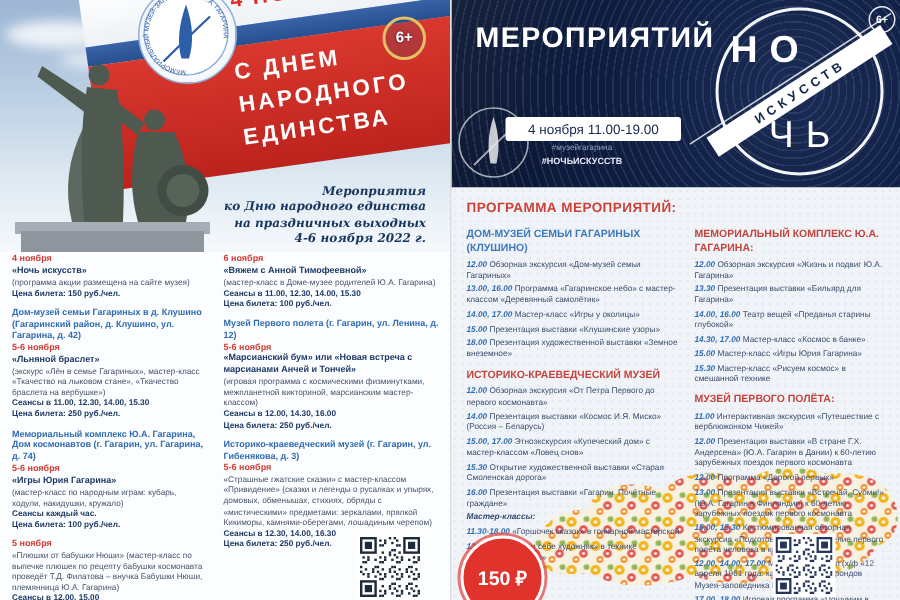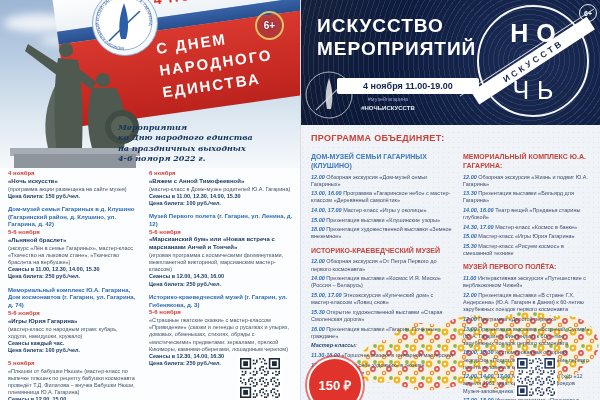--- a/index.html
+++ b/index.html
@@ -24,21 +24,21 @@
   .date-title{color:#e02b28;font-weight:bold;font-size:14px;letter-spacing:1.5px;padding-left:100px;}
   .main-title{color:#fff;font-weight:bold;font-size:15px;letter-spacing:2px;line-height:1.45;}
   .main-title span{display:block;}
 
   .statue{position:absolute;left:0;top:24px;width:150px;height:150px;z-index:2;}
   .museum-logo{position:absolute;left:92px;top:-10px;width:64px;height:64px;z-index:3;border-radius:50%;
     background:radial-gradient(circle,#ffffff 55%,#d5e3f2 100%);border:1px solid #8fb0d8;}
   .age-badge-left{position:absolute;right:16px;top:11px;width:25px;height:25px;border-radius:50%;z-index:3;
     border:2px solid #e3c063;background:rgba(40,70,120,.18);color:#fff;font-weight:bold;font-size:10px;
     display:flex;align-items:center;justify-content:center;text-shadow:0 0 2px rgba(0,0,50,.6);}
-  .lp-subtitle{position:absolute;left:118px;top:122px;width:166px;z-index:3;text-align:left;
+  .lp-subtitle{position:absolute;left:118px;top:122px;width:166px;z-index:3;text-align:right;
     font-family:"DejaVu Serif",serif;font-style:italic;font-weight:bold;color:#16355e;
     font-size:8px;line-height:1.3;}
 
   .lp-cols{position:absolute;top:170px;left:8px;width:288px;display:flex;gap:11px;z-index:2;}
   .lp-col1{width:130px;}
   .lp-col2{width:147px;}
   .lp-section{margin-bottom:6px;}
   .ln{line-height:1.3;}
   .ln-date{color:#d23b34;font-weight:bold;font-size:6px;}
   .ln-venue{color:#2f6cb3;font-weight:bold;font-size:6px;}
@@ -52,31 +52,31 @@
 
   
   .page-right{width:300px;height:400px;position:relative;overflow:hidden;background:#eef1f5;border-left:1px solid #d8dde4;box-sizing:border-box;}
   .rp-header{position:absolute;top:0;left:0;width:300px;height:125px;overflow:hidden;
     background:
       linear-gradient(115deg, rgba(255,255,255,.05) 0%, rgba(255,255,255,0) 30%),
       repeating-radial-gradient(circle at 76% 48%, rgba(160,185,230,.14) 0 1px, transparent 1px 5px),
       radial-gradient(circle at 76% 48%, #1b2c55 0%, #0e1c3f 55%, #0a1530 100%);}
   .rp-title{position:absolute;left:16px;top:15px;color:#fff;font-weight:bold;font-size:19px;letter-spacing:1px;line-height:1.2;z-index:2;}
   .rp-title span{display:block;}
-  .datetime-box{position:absolute;left:36px;top:78px;background:#fff;color:#13264d;font-weight:bold;font-size:9px;
-    padding:3px 26px;border-radius:2px;z-index:2;white-space:nowrap;}
+  .datetime-box{position:absolute;left:36px;top:78px;background:#fff;color:#13264d;font-weight:normal;font-size:9px;
+    padding:3px 15px;border-radius:2px;z-index:2;white-space:nowrap;}
   .hashtags{position:absolute;left:36px;top:96px;width:102px;text-align:center;z-index:2;line-height:1.4;}
   .hashtag1{color:#8fa3c8;font-size:5.5px;}
   .hashtag2{color:#e8edf6;font-weight:bold;font-size:6px;}
   .rp-museum-logo{position:absolute;left:3px;top:70px;width:50px;height:50px;z-index:2;opacity:.9;}
   .night-logo{position:absolute;right:12px;top:5px;width:112px;height:112px;border:2px solid rgba(255,255,255,.95);
     border-radius:50%;z-index:2;box-sizing:border-box;}
   .night-line{position:absolute;right:-6px;top:52px;width:160px;height:1px;background:rgba(255,255,255,.8);
     transform:rotate(-33deg);z-index:1;}
-  .night-no{position:absolute;left:0;right:0;top:12px;text-align:center;color:#fff;font-weight:bold;font-size:25px;letter-spacing:8px;text-indent:8px;}
+  .night-no{position:absolute;left:0;right:0;top:12px;text-align:left;color:#fff;font-weight:bold;font-size:25px;letter-spacing:8px;text-indent:8px;}
   .night-ch{position:absolute;left:0;right:0;bottom:10px;text-align:center;color:#fff;font-weight:normal;font-size:25px;letter-spacing:8px;text-indent:8px;}
   .night-ribbon{position:absolute;left:-14%;top:46px;width:128%;height:15px;background:#fff;transform:rotate(-33deg);
     display:flex;align-items:center;justify-content:center;color:#13264d;font-weight:bold;font-size:8.5px;letter-spacing:3px;}
   .age-badge-right{position:absolute;right:4px;top:4px;width:16px;height:16px;border-radius:50%;z-index:3;
     border:1px solid rgba(255,255,255,.9);color:#fff;font-size:7px;font-weight:bold;
     display:flex;align-items:center;justify-content:center;}
 
   .rp-body{position:absolute;top:125px;left:0;width:300px;height:275px;box-sizing:border-box;padding:8px 6px 0 10px;
     background:
       radial-gradient(rgba(120,140,170,.13) .5px, transparent .6px) 0 0/5px 5px,
@@ -342,21 +342,20 @@
           <rect x="24" y="16" width="1" height="1" fill="#1c2a3a"></rect>
           <rect x="24" y="22" width="1" height="1" fill="#1c2a3a"></rect>
           <rect x="24" y="23" width="1" height="1" fill="#1c2a3a"></rect>
         </svg></div>
   </div>
 
   <div class="page-right">
     <div class="rp-header">
       <div class="night-line"></div>
       <div class="rp-title">
-        <span>ИСКУССТВО</span>
         <span>МЕРОПРИЯТИЙ</span>
       </div>
       <div class="datetime-box">4 ноября 11.00-19.00</div>
       <div class="hashtags">
         <div class="hashtag1">#музейгагарина</div>
         <div class="hashtag2">#НОЧЬИСКУССТВ</div>
       </div>
       <svg class="rp-museum-logo" viewBox="0 0 50 50">
         <circle cx="25" cy="25" r="23" fill="none" stroke="rgba(255,255,255,.7)" stroke-width="1"></circle>
         <path d="M25,8 C29,20 29,30 27,39 L23,39 C21,30 21,20 25,8 Z" fill="rgba(255,255,255,.85)"></path>
@@ -364,21 +363,21 @@
       </svg>
       <div class="night-logo">
         <div class="night-no">НО</div>
         <div class="night-ribbon">ИСКУССТВ</div>
         <div class="night-ch">ЧЬ</div>
       </div>
       <div class="age-badge-right">6+</div>
     </div>
 
     <div class="rp-body">
-      <div class="program-title">ПРОГРАММА ОБЪЕДИНЯЕТ:</div>
+      <div class="program-title">ПРОГРАММА МЕРОПРИЯТИЙ:</div>
       <div class="rp-cols">
         <div class="rp-colA">
             <div class="sec-header blue">ДОМ-МУЗЕЙ СЕМЬИ ГАГАРИНЫХ (КЛУШИНО)</div>
             <div class="prog-item"><span class="time">12.00 </span><span class="txt">Обзорная экскурсия «Дом-музей семьи Гагариных»</span></div>
             <div class="prog-item"><span class="time">13.00, 16.00 </span><span class="txt">Программа «Гагаринское небо» с мастер-классом «Деревянный самолётик»</span></div>
             <div class="prog-item"><span class="time">14.00, 17.00 </span><span class="txt">Мастер-класс «Игры у околицы»</span></div>
             <div class="prog-item"><span class="time">15.00 </span><span class="txt">Презентация выставки «Клушинские узоры»</span></div>
             <div class="prog-item"><span class="time">18.00 </span><span class="txt">Презентация художественной выставки «Земное внеземное»</span></div>
             <div class="sec-header red">ИСТОРИКО-КРАЕВЕДЧЕСКИЙ МУЗЕЙ</div>
             <div class="prog-item"><span class="time">12.00 </span><span class="txt">Обзорная экскурсия «От Петра Первого до первого космонавта»</span></div>

